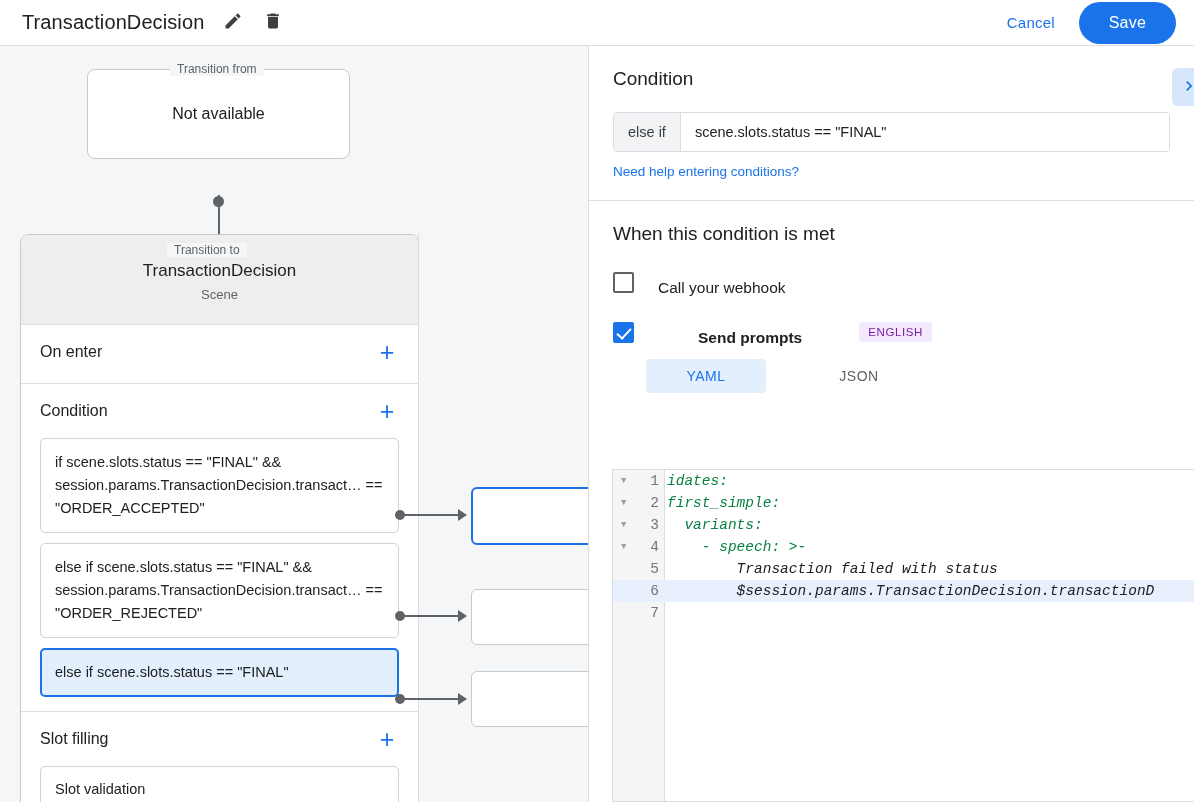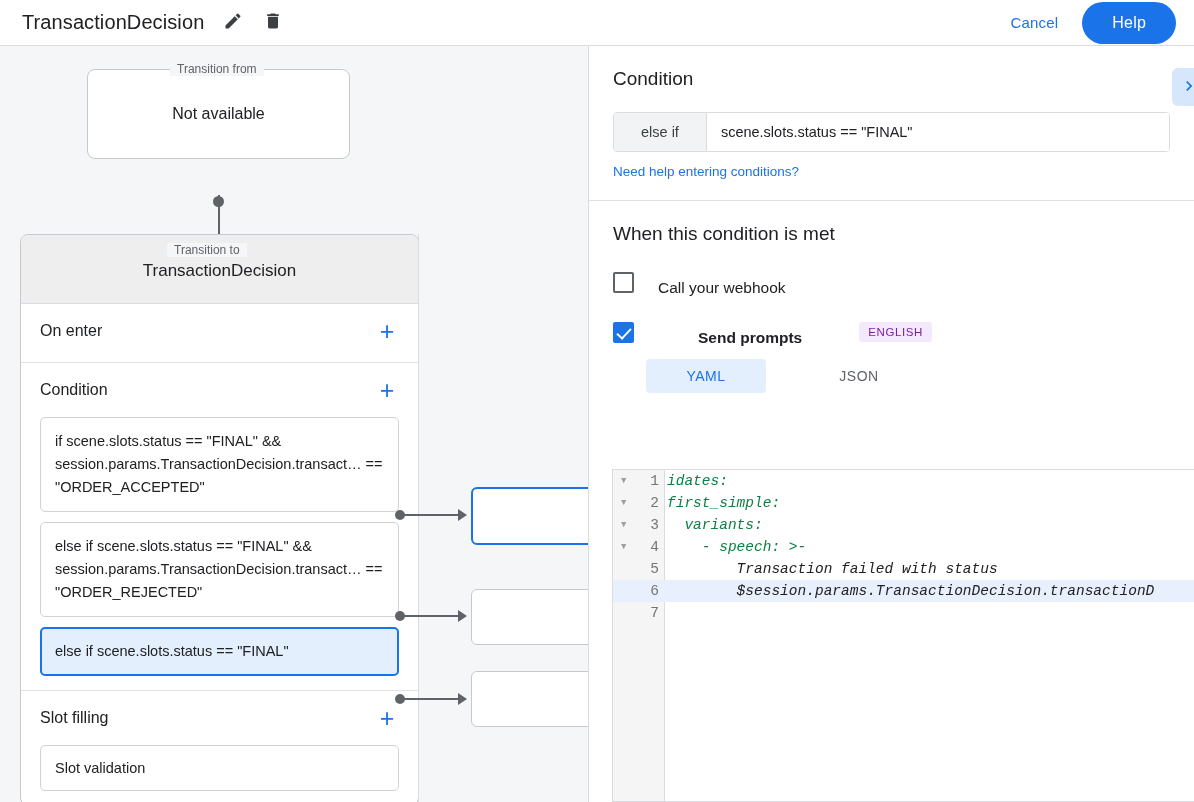--- a/index.html
+++ b/index.html
@@ -255,21 +255,21 @@
     display: flex;
     border: 1px solid #dadce0;
     border-radius: 4px;
     height: 40px;
     overflow: hidden;
   }
   .cond-prefix {
     background: #f1f3f4;
     border-right: 1px solid #dadce0;
     display: flex; align-items: center;
-    padding: 0 27px;
+    padding: 0 14px;
     font-size: 14.5px; color: #3c4043;
     white-space: nowrap;
   }
   .cond-value {
     flex: 1 1 auto;
     display: flex; align-items: center;
     padding: 0 14px;
     font-size: 14.5px; color: #202124;
     background: #fff;
     border: none; outline: none;
@@ -422,39 +422,40 @@
     <span>
       <svg width="20" height="20" viewBox="0 0 24 24">
           <path d="M6 19c0 1.1.9 2 2 2h8c1.1 0 2-.9 2-2V7H6v12zM19 4h-3.5l-1-1h-5l-1 1H5v2h14V4z"></path>
         </svg>
     </span>
   </button>
 
   <div class="hdr-spacer"></div>
 
   <button class="cancel-btn">Cancel</button>
-  <button class="save-btn">Help</button>
+  <button class="save-btn">Save</button>
 </div>
 
 <div class="canvas">
 
   <div class="fieldset-card trans-from">
     <div class="fieldset-legend">Transition from</div>
     <div class="trans-from-label">Not available</div>
   </div>
 
   <div class="arrow-dot"></div>
   <div class="arrow-line"></div>
   <div class="arrow-head"></div>
 
   <div class="scene-legend">Transition to</div>
 
   <div class="scene-card">
     <div class="scene-head">
       <div class="scene-head-title">TransactionDecision</div>
+      <div class="scene-head-sub">Scene</div>
     </div>
 
     <div class="section no-pad-bottom">
       <div class="section-header">
         <span class="section-title">On enter</span>
         <button class="plus-btn">+</button>
       </div>
     </div>
 
     <div class="section">

